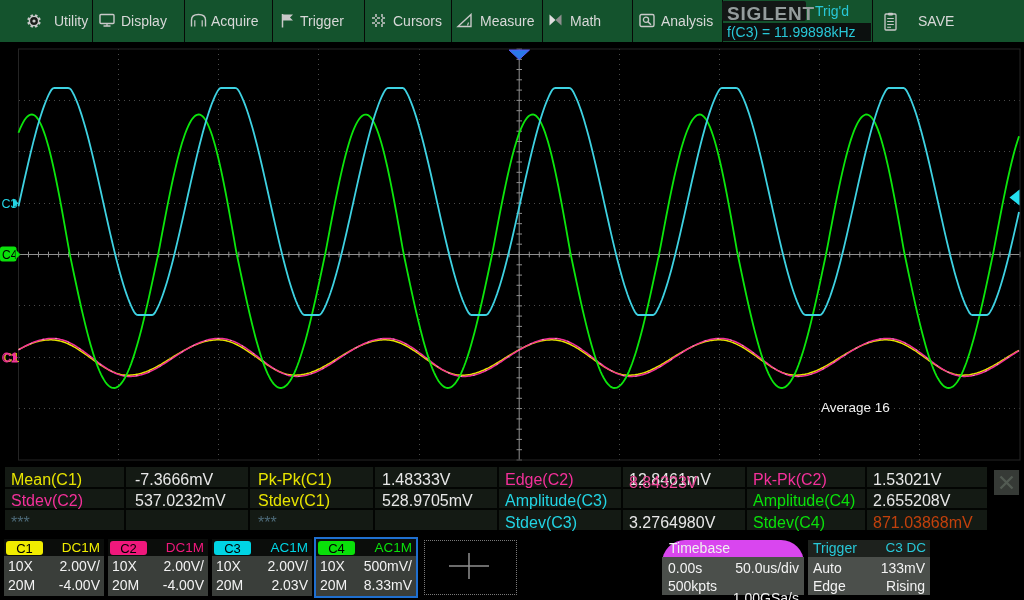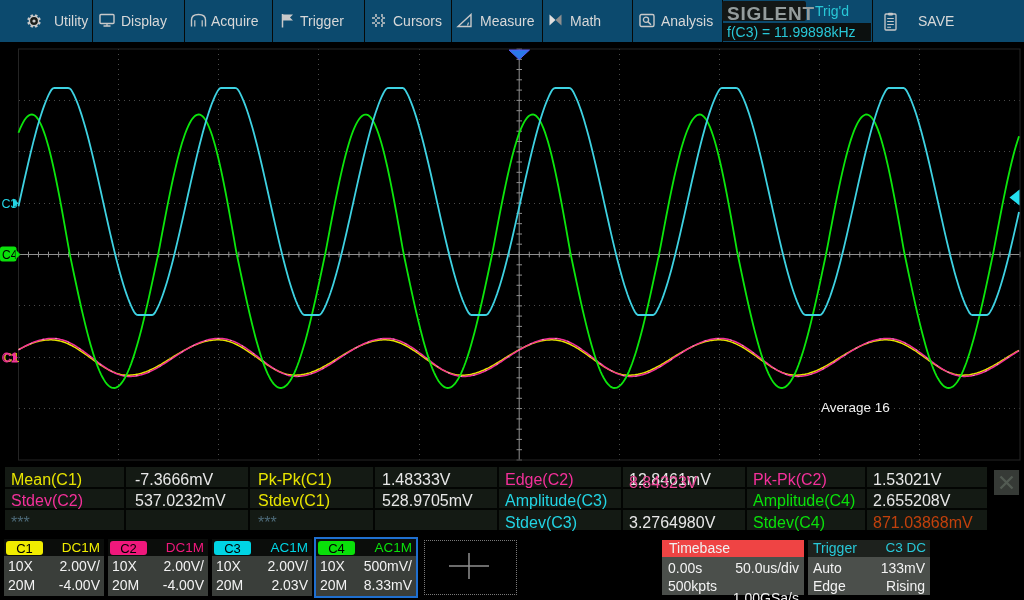--- a/index.html
+++ b/index.html
@@ -1,18 +1,18 @@
 <!DOCTYPE html>
 <html><head><meta charset="utf-8">
 <style>
 * { margin:0; padding:0; box-sizing:border-box; }
 html,body { width:1024px; height:600px; background:#000; overflow:hidden;
   font-family:"Liberation Sans", sans-serif; }
 #scr { position:relative; width:1024px; height:600px; background:#000; }
-#menubar { position:absolute; left:0; top:0; width:1024px; height:42px; background:#0c4a6e; }
+#menubar { position:absolute; left:0; top:0; width:1024px; height:42px; background:#14532d; }
 .mi { position:absolute; top:13px; }
 .mt { position:absolute; top:12.5px; font-size:14px; color:#d8d8d8; }
 .msep { position:absolute; top:0; width:1px; height:42px; background:#070907; }
 .me { position:absolute; font-size:16px; white-space:nowrap; }
 .ch { position:absolute; font-size:14px; color:#f2f2f2; }
 .tb { position:absolute; font-size:14px; color:#f2f2f2; }
 svg { display:block; }
 </style></head>
 <body>
 <div id="scr">
@@ -206,21 +206,21 @@
 <div style="position:absolute;left:0;top:17px;width:100px;height:40px;background:#3a3e3a;"></div>
 <div class="ch" style="left:4px;top:19px;">10X</div>
 <div class="ch" style="right:4px;top:19px;">500mV/</div>
 <div class="ch" style="left:4px;top:38px;">20M</div>
 <div class="ch" style="right:4px;top:38px;">8.33mV</div>
 </div>
 <div style="position:absolute;left:424px;top:540px;width:93px;height:55px;border:1px dotted #7a7a7a;"></div>
 <svg style="position:absolute;left:447px;top:551px" width="44" height="30">
       <path d="M2 15H42M22 2V28" stroke="#909090" stroke-width="1.5"></path>
     </svg>
-<div style="position:absolute;left:662px;top:540px;width:142px;height:55px;background:#ef4444;">
+<div style="position:absolute;left:662px;top:540px;width:142px;height:55px;background:#d946ef;border-radius:23px;">
 <div style="position:absolute;left:7px;top:0px;font-size:14px;color:#f0f0f0;">Timebase</div>
 <div style="position:absolute;left:0;top:17px;width:142px;height:38px;background:#4b4f4b;"></div>
 <div class="tb" style="left:6px;top:19.5px;">0.00s</div>
 <div class="tb" style="right:5px;top:19.5px;">50.0us/div</div>
 <div class="tb" style="left:6px;top:38px;">500kpts</div>
 <div class="tb" style="right:5px;top:50px;text-align:center;">1.00GSa/s</div>
 </div>
 <div style="position:absolute;left:808px;top:540px;width:122px;height:55px;background:#1d211d;">
 <div style="position:absolute;left:5px;top:0px;font-size:14px;color:#28c8d8;">Trigger</div>
 <div style="position:absolute;right:4px;top:0px;font-size:13.5px;color:#28c8d8;">C3 DC</div>

